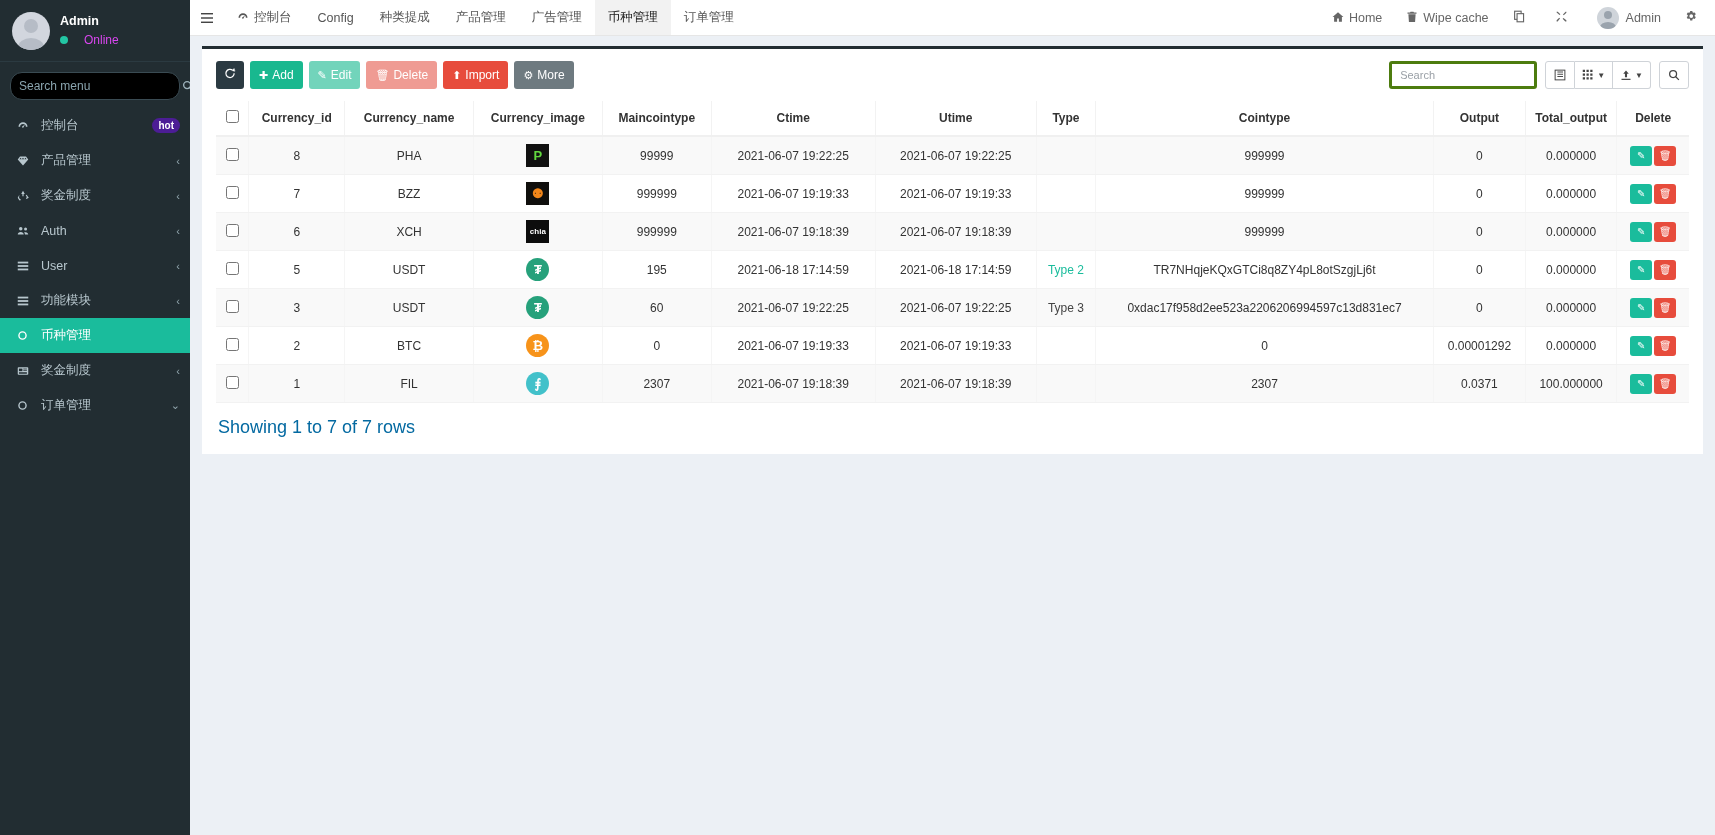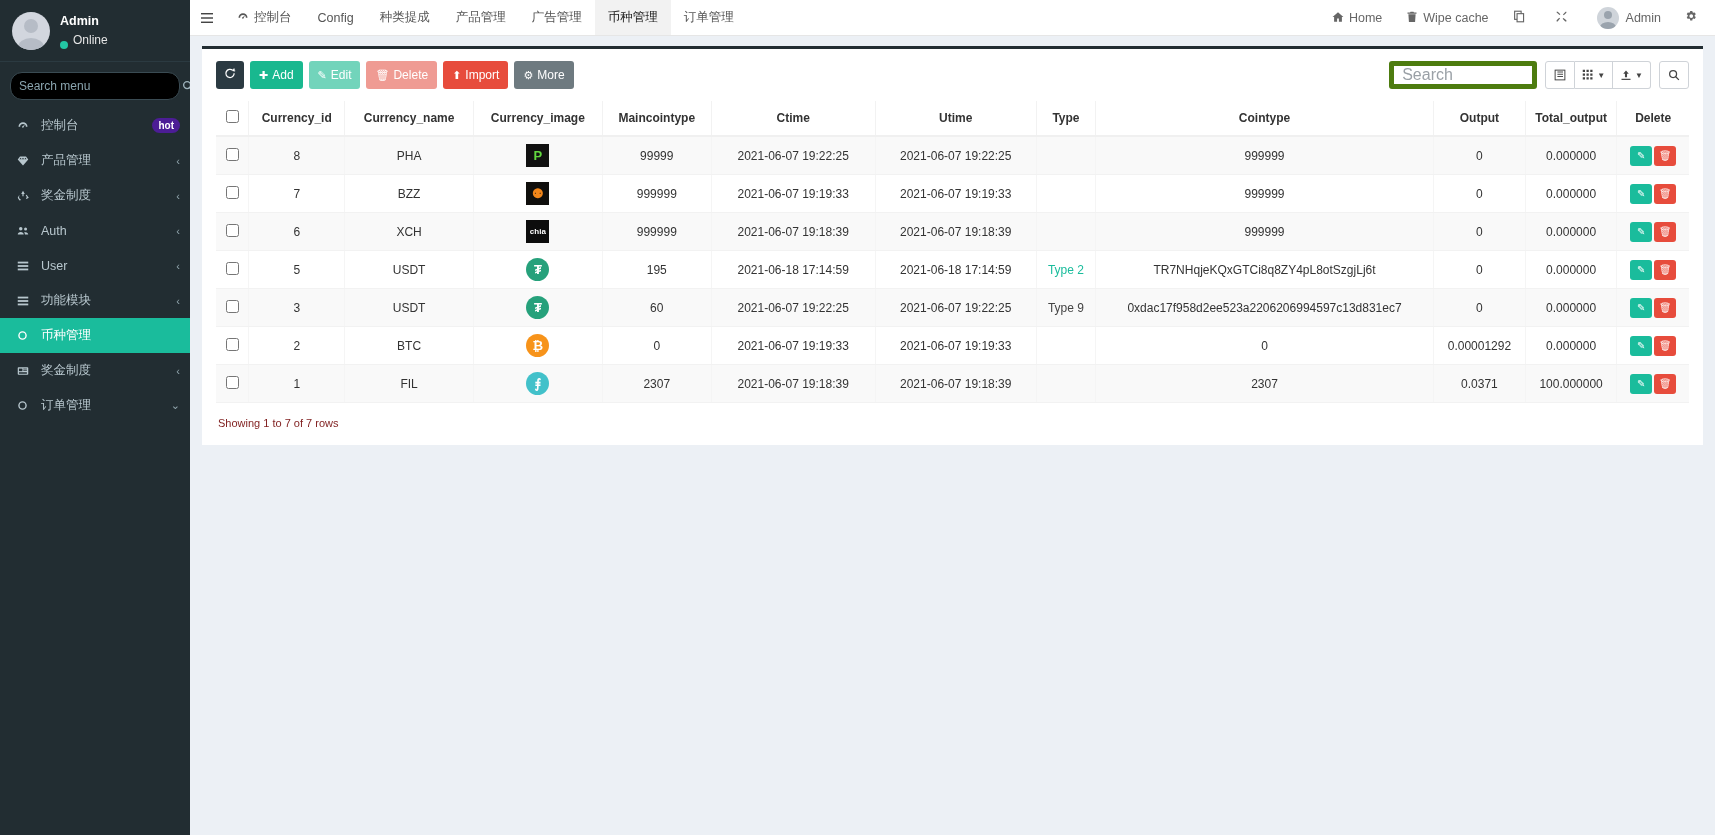--- a/index.html
+++ b/index.html
@@ -38,21 +38,21 @@
   .avatar::before {
     content: ""; position: absolute; top: 7px; left: 12px;
     width: 14px; height: 14px; border-radius: 50%; background: #b6bcc6;
   }
   .avatar::after {
     content: ""; position: absolute; bottom: -7px; left: 6px;
     width: 26px; height: 19px; border-radius: 50% 50% 0 0; background: #b6bcc6;
   }
   .user-info { margin-left: 10px; line-height: 1.5; }
   .user-name { color: #fff; font-size: 12.5px; font-weight: bold; }
-  .user-status { font-size: 12px; color: #e5e5e5; display: flex; align-items: flex-end; }
+  .user-status { font-size: 12px; color: #d946ef; display: flex; align-items: center; gap: 11px; }
   .dot-online {
     width: 8px; height: 8px; border-radius: 50%;
     background: #23c6a4; display: inline-block; margin-right: 5px;
   }
   .search-wrap { padding: 10px 10px 8px 10px; }
   .search-box {
     display: flex; align-items: center;
     background: #000000; border: 1px solid #3a4b53; border-radius: 12px;
     height: 28px;
   }
@@ -136,22 +136,22 @@
   .btn .bi { font-size: 11px; }
   .btn-refresh { background: #2b3a42; width: 28px; justify-content: center; padding: 0; }
   .btn-add { background: #19b88f; }
   .btn-edit { background: #72d4bb; }
   .btn-delete { background: #ef9b93; }
   .btn-import { background: #e74c3c; }
   .btn-more { background: #6e7a80; }
 
   .toolbar-right { margin-left: auto; display: flex; align-items: center; }
   .tb-search {
-    width: 148px; height: 28px; border: 5px solid #4d7c0f; border-radius: 3px;
-    font-size: 16px; padding: 0 8px; color: #555; outline: none;
+    width: 148px; height: 28px; border: 3px solid #4d7c0f; border-radius: 3px;
+    font-size: 11px; padding: 0 8px; color: #555; outline: none;
     font-family: "Liberation Sans", sans-serif;
   }
   .tb-search::placeholder { color: #9aa0a6; }
   .btn-group { display: flex; margin-left: 8px; }
   .tb-btn {
     height: 28px; min-width: 30px; padding: 0 7px;
     background: #fff; border: 1px solid #cfd3d8;
     display: flex; align-items: center; justify-content: center; gap: 3px;
     color: #444; font-size: 12px; cursor: pointer;
   }
@@ -185,21 +185,21 @@
     color: #fff; font-weight: bold; vertical-align: middle;
   }
   .type-link { color: #1abc9c; }
   .type-plain { color: #444; }
   .op-btn {
     width: 22px; height: 20px; display: inline-flex; align-items: center; justify-content: center;
     border-radius: 3px; color: #fff; font-size: 10px; margin: 0 1px; cursor: pointer;
   }
   .op-edit { background: #1abc9c; }
   .op-del { background: #e74c3c; }
-  .showing { font-size: 11px; color: #7f1d1d; padding: 14px 2px 0 2px; }
+  .showing { font-size: 18px; color: #0369a1; padding: 14px 2px 0 2px; }
 </style>
 </head>
 <body>
 
 <div id="app">
 
   <aside id="sidebar">
 
     <div class="user-panel">
       <div class="avatar"></div>
@@ -576,21 +576,21 @@
                 <td><span class="op-btn op-edit">✎</span><span class="op-btn op-del">🗑</span></td>
               </tr>
               <tr>
                 <td><input type="checkbox" style=""></td>
                 <td>3</td>
                 <td>USDT</td>
                 <td><span class="coin-ico" style="background: rgb(38, 161, 123); color: rgb(255, 255, 255); border-radius: 50%;">₮</span></td>
                 <td>60</td>
                 <td>2021-06-07 19:22:25</td>
                 <td>2021-06-07 19:22:25</td>
-                <td><span class="type-plain">Type 9</span></td>
+                <td><span class="type-plain">Type 3</span></td>
                 <td>0xdac17f958d2ee523a2206206994597c13d831ec7</td>
                 <td>0</td>
                 <td>0.000000</td>
                 <td><span class="op-btn op-edit">✎</span><span class="op-btn op-del">🗑</span></td>
               </tr>
               <tr>
                 <td><input type="checkbox" style=""></td>
                 <td>2</td>
                 <td>BTC</td>
                 <td><span class="coin-ico" style="background: rgb(247, 147, 26); color: rgb(255, 255, 255); border-radius: 50%;">₿</span></td>

